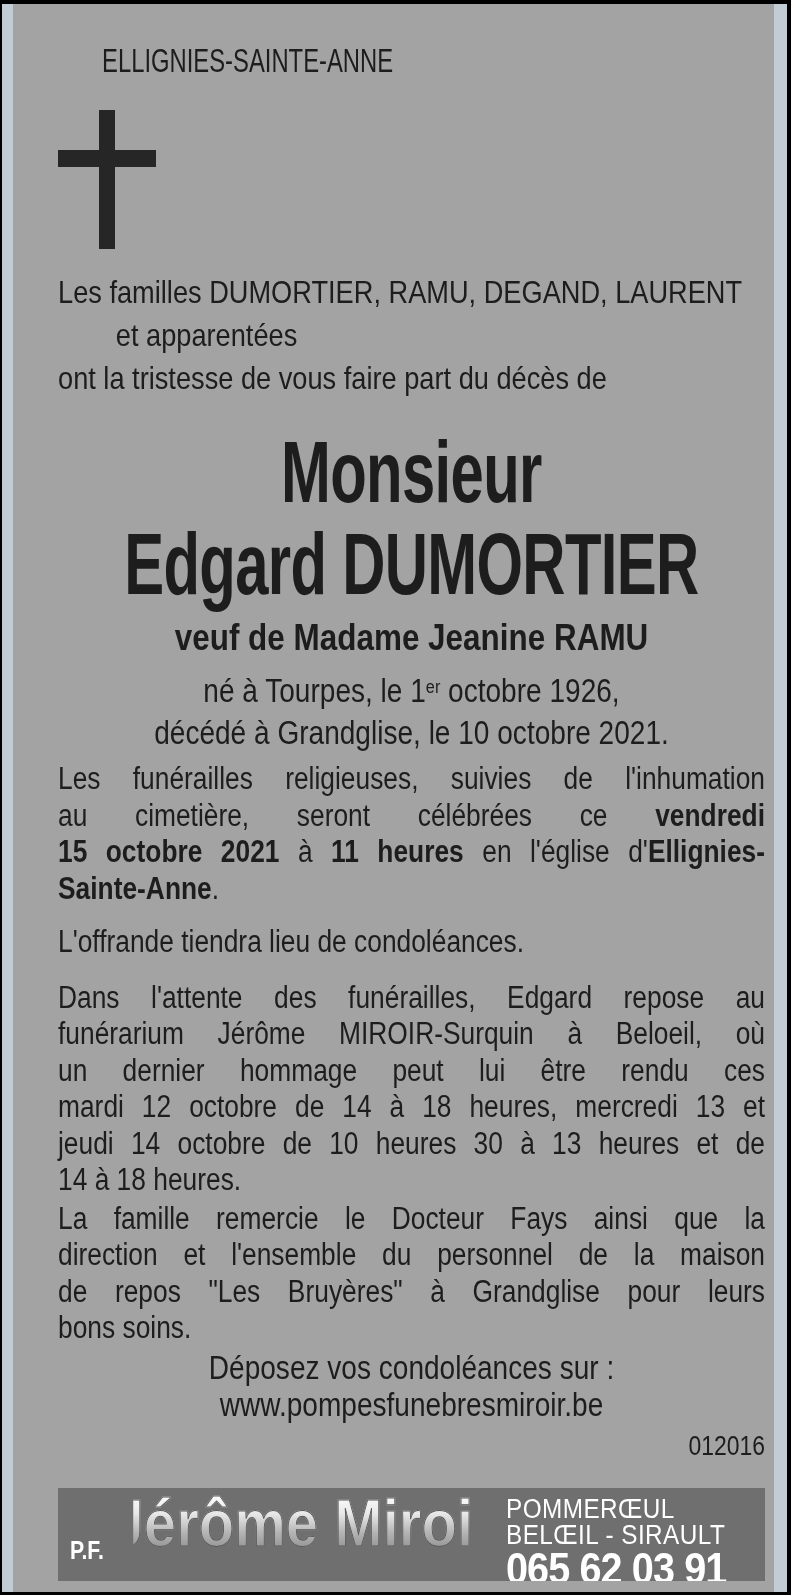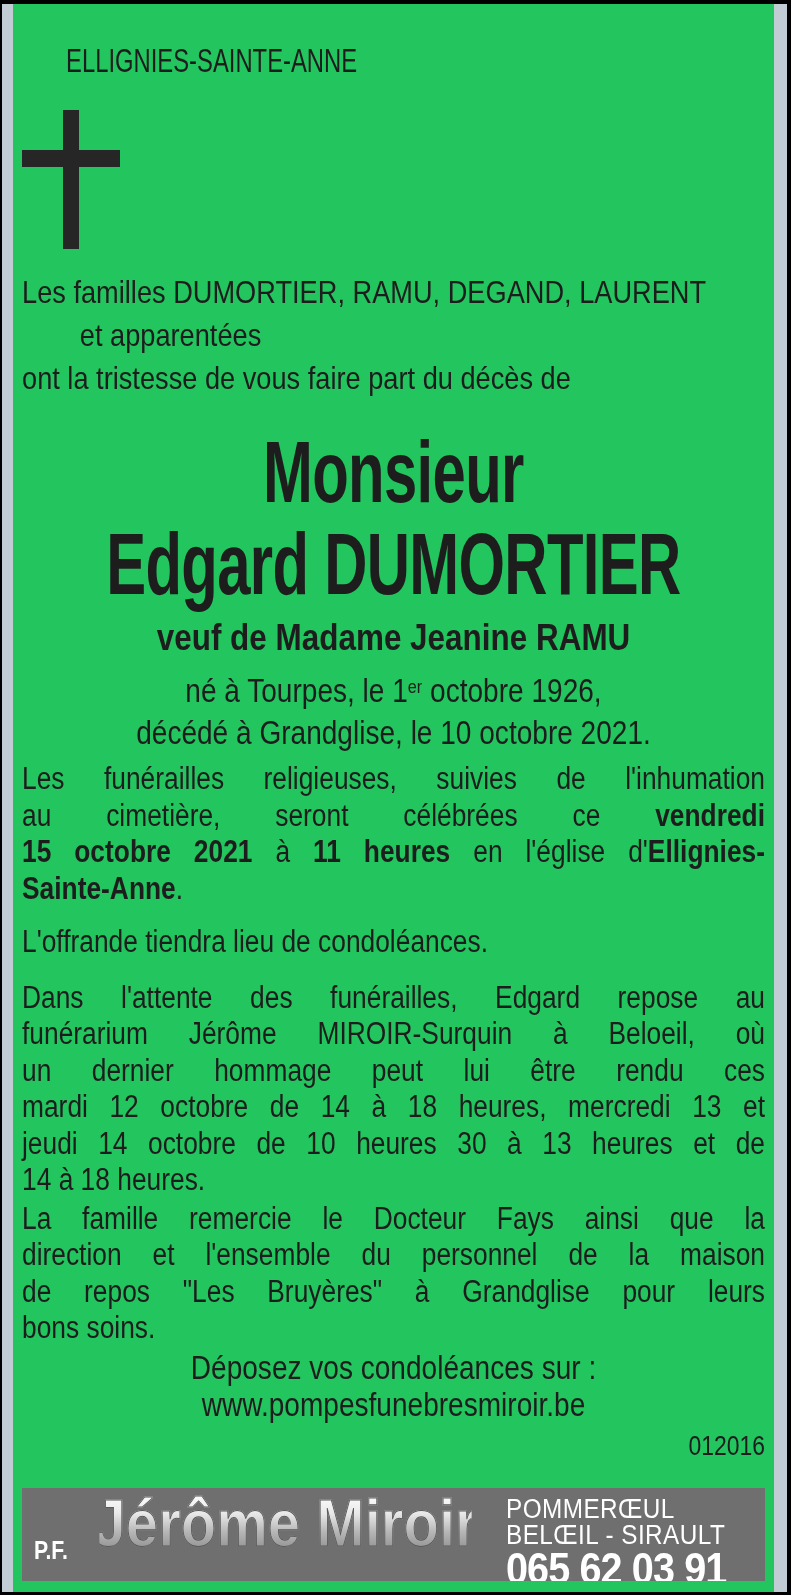--- a/index.html
+++ b/index.html
@@ -1,19 +1,19 @@
 <!DOCTYPE html>
 <html><head>
 <meta charset="utf-8">
 <style>
   html,body{margin:0;padding:0;background:#fff;}
   .page{position:relative;width:791px;height:1595px;background:#000;
         box-sizing:border-box;padding:4px 4px 3px 2px;overflow:hidden;}
-  .mat{width:100%;height:100%;box-sizing:border-box;background:#22c55e;
-       border-left:11px solid #c2ccd4;border-right:13px solid #c2ccd4;overflow:hidden;}
+  .mat{width:100%;height:100%;box-sizing:border-box;background:#a3a3a3;
+       border-left:11px solid #c2ccd4;border-right:13px solid #c2ccd4;overflow:hidden;padding-left:36px;}
   .content{box-sizing:border-box;height:100%;padding:0 9px;overflow:hidden;
            font-family:"Liberation Sans",sans-serif;color:#1d1d1d;}
 
   
   .cx85{width:117.65%;transform:scaleX(.85);transform-origin:0 0;}
   .cx70{width:142.9%;transform:scaleX(.70);transform-origin:0 0;}
   .cx68{width:147%;transform:scaleX(.68);transform-origin:0 0;}
 
   .region{margin-top:38px;padding-left:63px;font-size:34px;line-height:36px;white-space:nowrap;}
 

